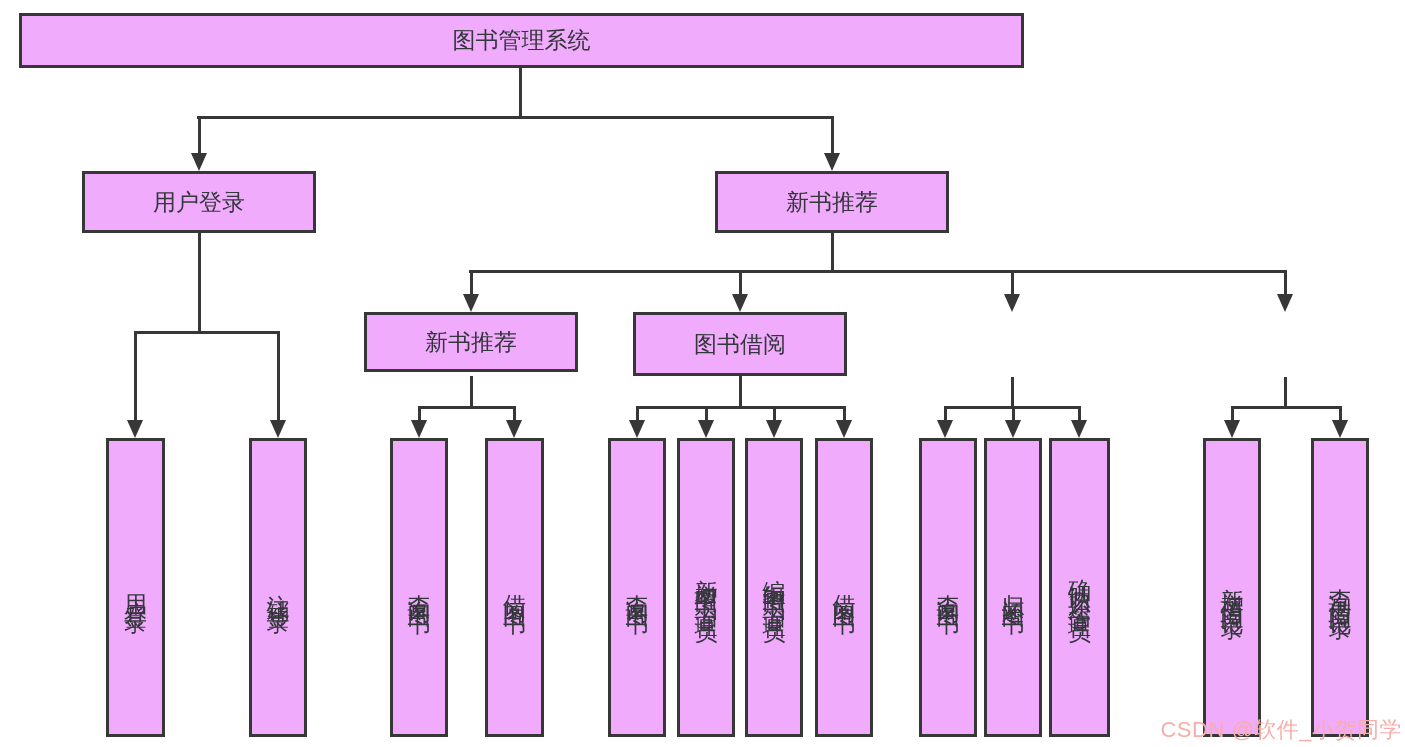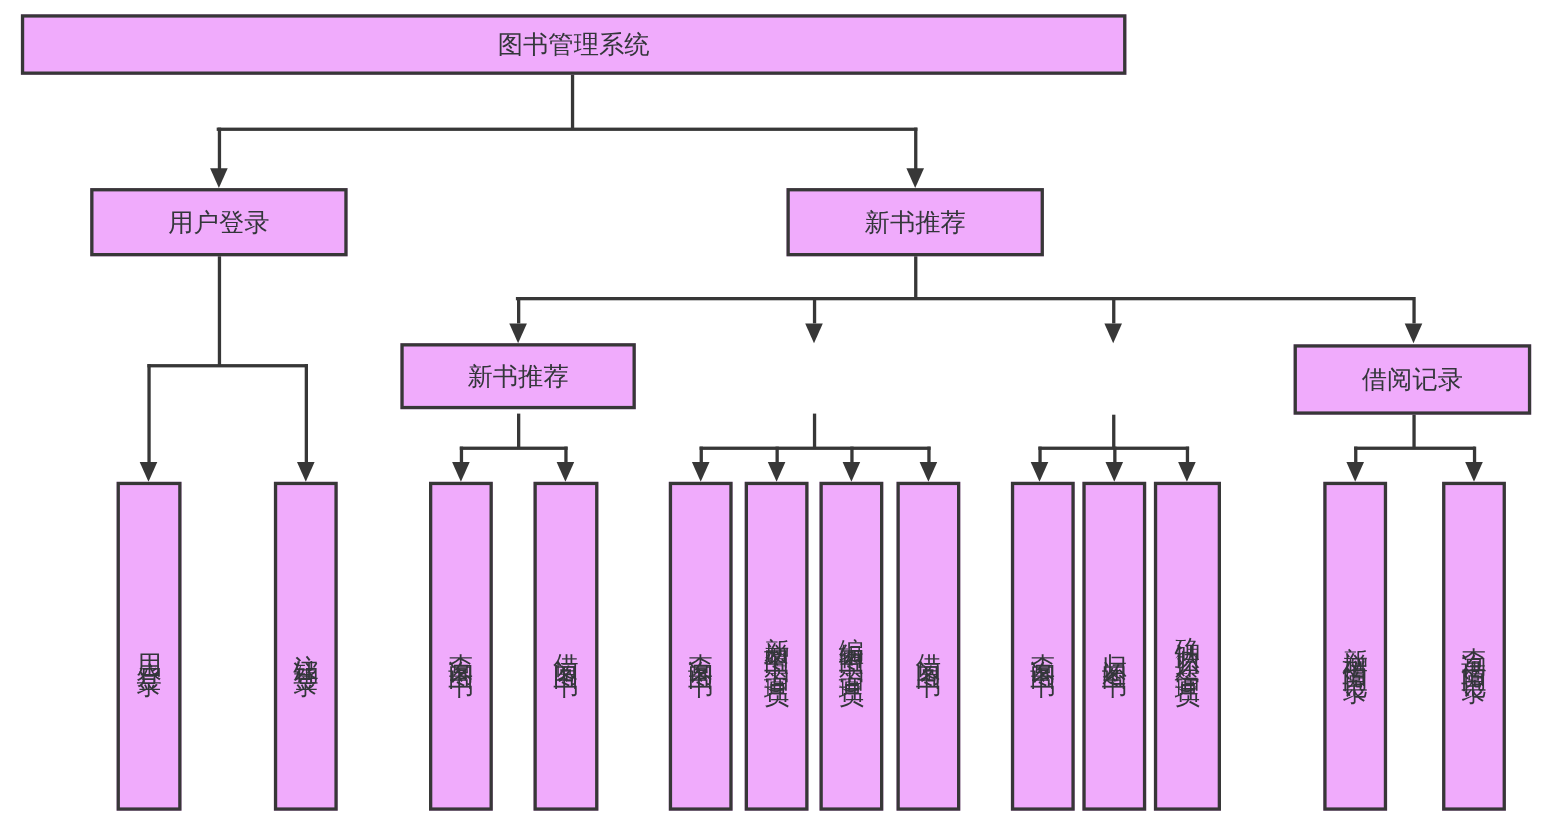--- a/index.html
+++ b/index.html
@@ -64,21 +64,21 @@
   <div class="vl" style="left:470px;top:270px;height:24px;"></div>
   <div class="ah" style="left:463px;top:294px;"></div>
   <div class="vl" style="left:739px;top:270px;height:24px;"></div>
   <div class="ah" style="left:732px;top:294px;"></div>
   <div class="vl" style="left:1011px;top:270px;height:24px;"></div>
   <div class="ah" style="left:1004px;top:294px;"></div>
   <div class="vl" style="left:1284px;top:270px;height:24px;"></div>
   <div class="ah" style="left:1277px;top:294px;"></div>
 
   <div class="bx" style="left:364px;top:312px;width:214px;height:60px;">新书推荐</div>
-  <div class="bx" style="left:1176px;top:313px;width:216px;height:64px;">借阅记录</div>
+  <div class="bx" style="left:633px;top:312px;width:214px;height:64px;">图书借阅</div>
 
   <div class="vl" style="left:470px;top:376px;height:32px;"></div>
   <div class="hl" style="left:418px;top:406px;width:98px;"></div>
   <div class="vl" style="left:418px;top:406px;height:14px;"></div>
   <div class="ah" style="left:411px;top:420px;"></div>
   <div class="vl" style="left:513px;top:406px;height:14px;"></div>
   <div class="ah" style="left:506px;top:420px;"></div>
 
   <div class="vl" style="left:739px;top:376px;height:32px;"></div>
   <div class="hl" style="left:636px;top:406px;width:210px;"></div>
@@ -118,14 +118,15 @@
   <div class="bx v" style="left:745px;top:438px;width:58px;height:299px;">编辑图书（管理员）</div>
   <div class="bx v" style="left:815px;top:438px;width:58px;height:299px;">借阅图书</div>
 
   <div class="bx v" style="left:919px;top:438px;width:58px;height:299px;">查询图书</div>
   <div class="bx v" style="left:984px;top:438px;width:58px;height:299px;">归还图书</div>
   <div class="bx v" style="left:1049px;top:438px;width:61px;height:299px;">确认归还（管理员）</div>
 
   <div class="bx v" style="left:1203px;top:438px;width:58px;height:299px;">新增借阅记录</div>
   <div class="bx v" style="left:1311px;top:438px;width:58px;height:299px;">查询借阅记录</div>
 
+  <div class="wm" style="color: rgb(247, 174, 170);">CSDN @软件_小贺同学</div>
 
 </div>
 
 </body></html>

